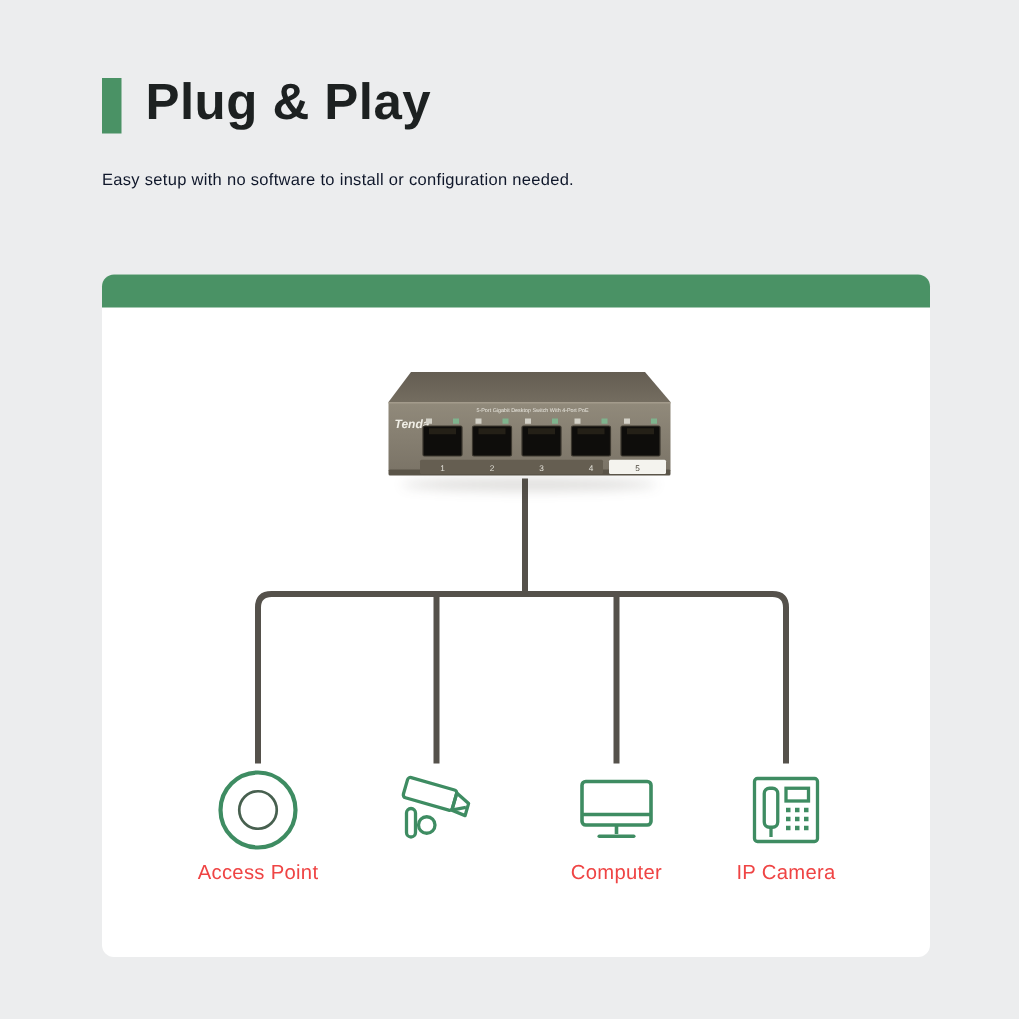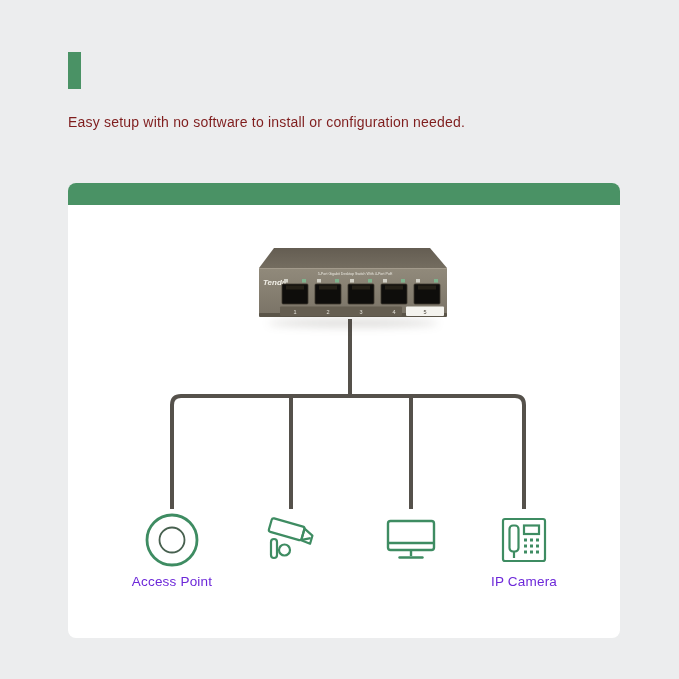--- a/index.html
+++ b/index.html
@@ -10,51 +10,52 @@
     -webkit-font-smoothing:antialiased;
   }
   .title-row{position:absolute;left:68px;top:46px;display:flex;align-items:flex-start;}
   .accent-bar{width:13px;height:37px;background:#4a9265;margin-top:6px;}
   .page-title{
     margin:0 0 0 16px;font-size:34px;font-weight:700;color:#1d2121;
     letter-spacing:0.3px;line-height:44px;
   }
   .subtitle{
     position:absolute;left:68px;top:114px;width:560px;
-    font-size:14px;color:#7f1d1d;letter-spacing:0.2px;
+    font-size:11px;color:#0f172a;letter-spacing:0.2px;
   }
   .card{
     position:absolute;left:68px;top:183px;width:552px;height:455px;
     background:#ffffff;border-radius:8px;
   }
   .card-header{
     position:absolute;left:0;top:0;width:552px;height:22px;
     background:#4a9265;border-radius:8px 8px 0 0;
   }
   .switch-svg{position:absolute;left:190px;top:63px;}
   .switch-shadow{
     position:absolute;left:200px;top:136px;width:170px;height:8px;
     background:rgba(60,55,45,0.18);filter:blur(4px);border-radius:50%;
   }
   .lines-svg{position:absolute;left:0;top:0;}
   .device-icon{position:absolute;top:329px;}
   .device-label{
     position:absolute;top:391px;width:140px;text-align:center;
-    font-size:13.5px;color:#6d28d9;letter-spacing:0.2px;
+    font-size:13.5px;color:#ef4444;letter-spacing:0.2px;
   }
   .icon-ap{left:76px;}      .label-ap{left:34px;}
   .icon-cam{left:195px;}    .label-cam{left:153px;}
   .icon-comp{left:315px;}   .label-comp{left:273px;}
   .icon-phone{left:428px;}  .label-phone{left:386px;}
 </style>
 </head>
 <body>
 
 <div class="title-row">
   <div class="accent-bar"></div>
+  <h1 class="page-title">Plug &amp; Play</h1>
 </div>
 <div class="subtitle">Easy setup with no software to install or configuration needed.</div>
 
 <div class="card">
   <div class="card-header"></div>
 
   <svg class="lines-svg" width="552" height="455" viewBox="0 0 552 455">
     <path d="M282 136 L282 213
              M104 326 L104 222 Q104 213 113 213 L447 213 Q456 213 456 222 L456 326
              M223 213 L223 326
@@ -167,14 +168,15 @@
       <rect x="28" y="32.5" width="3" height="3"></rect>
         <rect x="34" y="32.5" width="3" height="3"></rect>
         <rect x="40" y="32.5" width="3" height="3"></rect>
       <rect x="28" y="38.5" width="3" height="3"></rect>
         <rect x="34" y="38.5" width="3" height="3"></rect>
         <rect x="40" y="38.5" width="3" height="3"></rect>
     </g>
   </svg>
 
   <div class="device-label label-ap">Access Point</div>
+  <div class="device-label label-comp">Computer</div>
   <div class="device-label label-phone">IP Camera</div>
 </div>
 
 </body></html>

